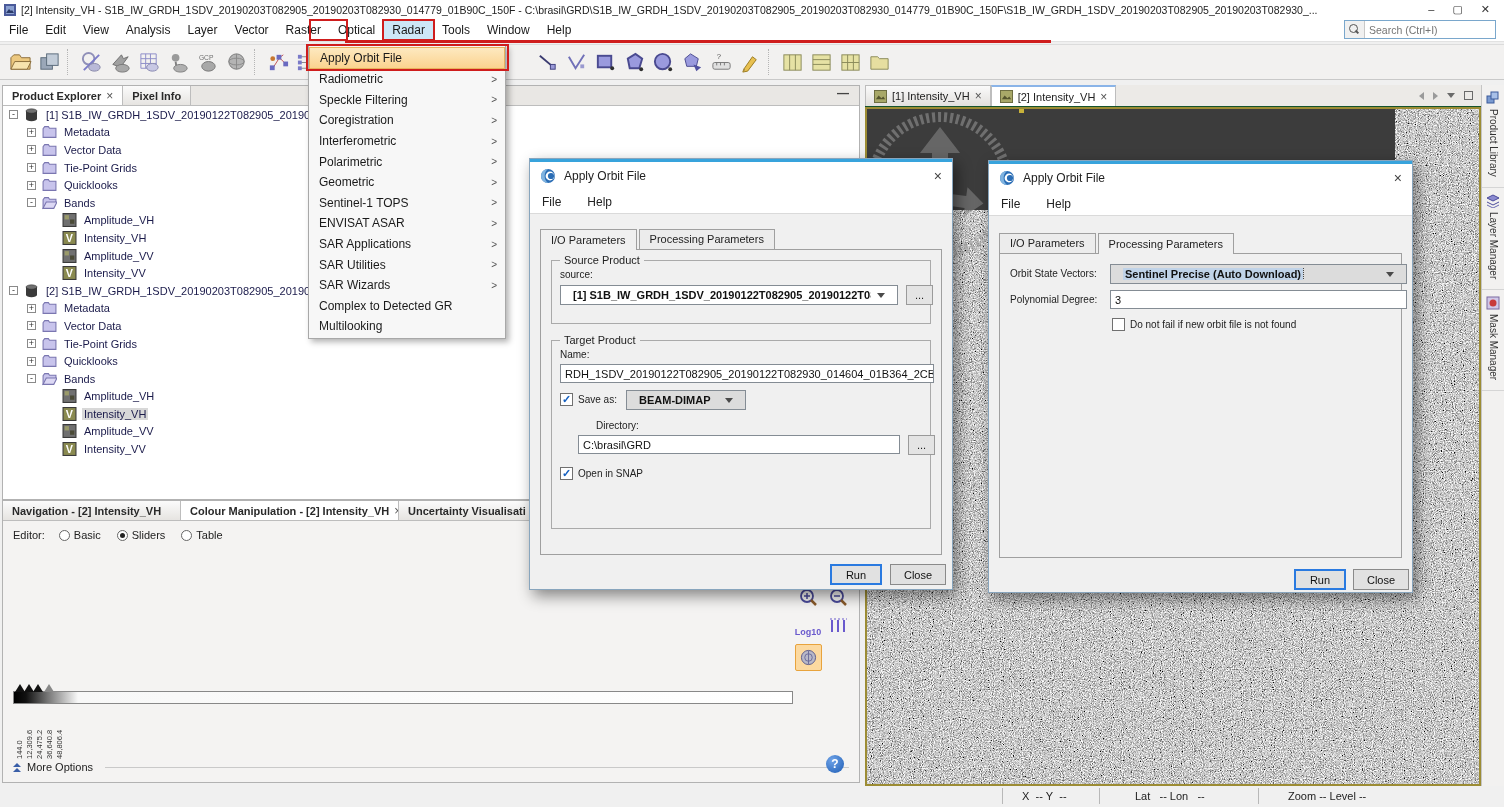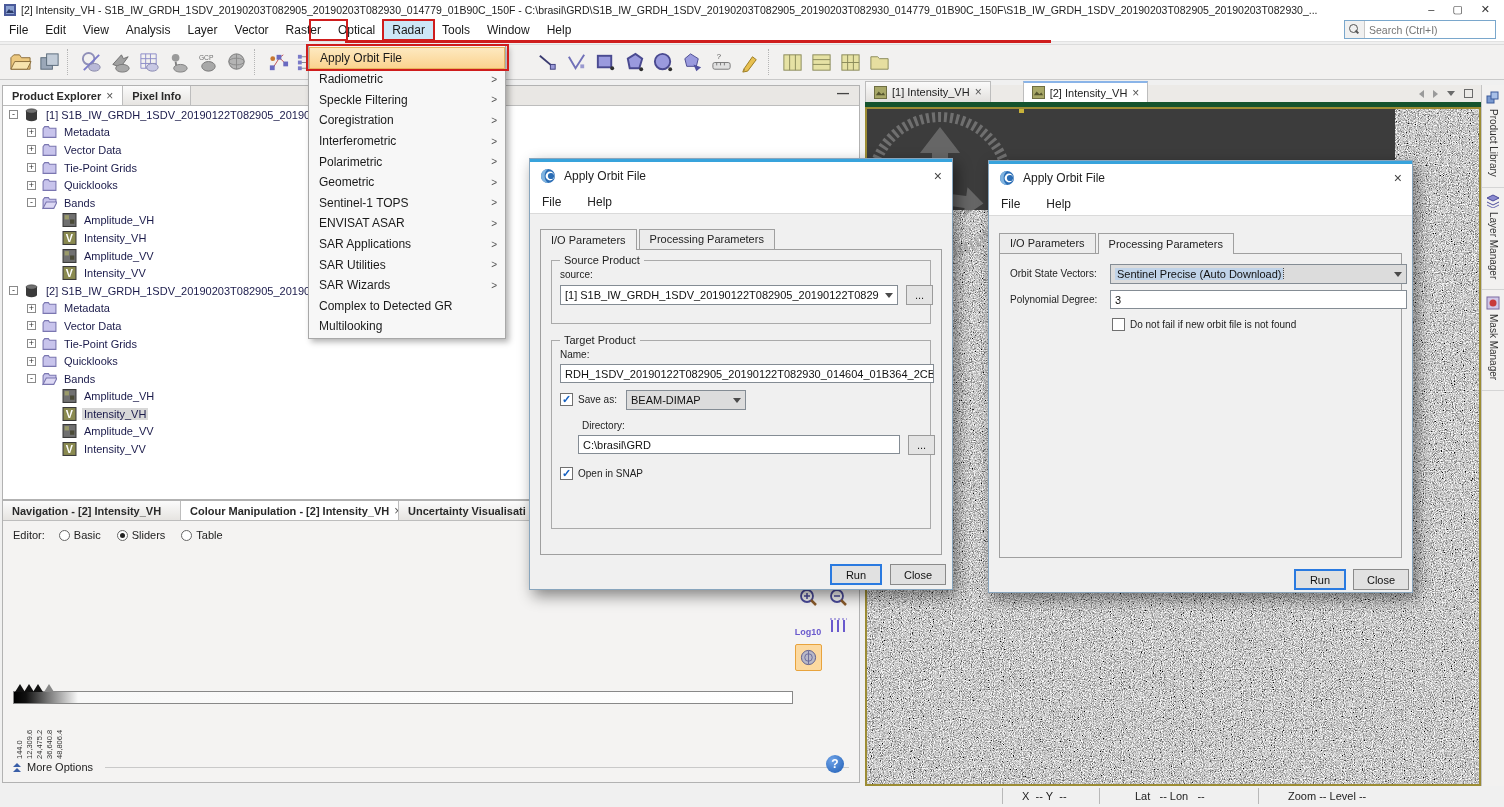--- a/index.html
+++ b/index.html
@@ -77,21 +77,21 @@
   .chev2 { display:inline-flex; flex-direction:column; gap:1px; }
   .chev2 i { width:0; height:0; border-left:4px solid transparent; border-right:4px solid transparent; border-bottom:4px solid #3a5fa8; }
   .more-line { flex:1; border-top:1px solid #c9c9c9; margin-left:6px; }
   .cm-icons { position:absolute; left:792px; top:32px; width:62px; }
   .cmi { display:inline-flex; width:26px; height:24px; align-items:center; justify-content:center; }
   .cmi svg { width:21px; height:21px; }
   .cm-palette { width:27px; height:27px; border:1.5px solid #e8a33d; background:#fcd9a0; display:inline-flex; align-items:center; justify-content:center; border-radius:2px; }
   .help-circle { position:absolute; left:823px; top:254px; width:18px; height:18px; border-radius:50%; background:radial-gradient(circle at 35% 30%, #6fa3e8, #1d5cb4); color:#fff; font-size:12px; font-weight:bold; display:flex; align-items:center; justify-content:center; }
 
   
-  .img-tabrow { display:flex; height:22px; background:#eceae7; border-bottom:5px solid #14532d; align-items:flex-end;gap:32px; }
+  .img-tabrow { display:flex; height:22px; background:#eceae7; border-bottom:1px solid #14532d; align-items:flex-end; }
   .img-tab { display:inline-flex; align-items:center; gap:5px; height:21px; padding:0 8px; font-size:11px; color:#222; background:linear-gradient(#fafafa,#e2e0dd); border:1px solid #bdbdbd; border-bottom:none; }
   .img-tab.active { background:#fff; border-top:2px solid #8ab4e8; }
   .img-tab svg { width:13px; height:13px; }
   .view-controls { margin-left:auto; display:flex; align-items:center; gap:9px; padding-right:8px; height:100%; }
   .vc-left, .vc-right, .vc-down { width:0; height:0; }
   .vc-left { border-top:4px solid transparent; border-bottom:4px solid transparent; border-right:5px solid #9a9a9a; }
   .vc-right { border-top:4px solid transparent; border-bottom:4px solid transparent; border-left:5px solid #9a9a9a; }
   .vc-down { border-left:4px solid transparent; border-right:4px solid transparent; border-top:5px solid #6a6a6a; }
   .vc-max { width:9px; height:9px; border:1.5px solid #6a6a6a; }
   .img-area { position:absolute; left:0; top:22px; right:0; bottom:0; border:2px solid #9c8c34; background:#3c3c3c; overflow:hidden; }
@@ -116,21 +116,21 @@
   .dlg-x { margin-left:auto; font-size:14px; color:#444; }
   .dlg-menubar { height:24px; background:#fff; border-bottom:1px solid #dadada; display:flex; align-items:center; gap:26px; padding:0 12px; font-size:12px; color:#222; }
   .dlg-tabs { position:absolute; left:10px; display:flex; }
   .dlg-tab { padding:3px 10px 4px; font-size:11px; color:#222; background:#ececec; border:1px solid #9f9f9f; border-bottom:none; margin-right:2px; }
   .dlg-tab.active { background:#f0f0f0; position:relative; top:0px; font-weight:normal; padding-top:4px; z-index:2; margin-bottom:-1px; }
   .dlg-content { position:absolute; left:10px; right:10px; border:1px solid #9f9f9f; background:#f0f0f0; }
   .group { position:absolute; left:10px; right:10px; border:1px solid #aaa; }
   .group-legend { position:absolute; top:-7px; left:8px; background:#f0f0f0; padding:0 4px; font-size:11px; color:#222; }
   .fld-label { position:absolute; font-size:10px; color:#222; }
   .tinput { position:absolute; height:19px; background:#fff; border:1px solid #848c94; font-size:11px; color:#111; display:flex; align-items:center; padding:0 4px; white-space:nowrap; overflow:hidden; }
-  .combo { position:absolute; height:20px; background:#fff; border:1px solid #848c94; font-size:11px; color:#111; display:flex; align-items:center; padding:0 4px; }
+  .combo { position:absolute; height:20px; background:#fff; border:1px solid #848c94; font-size:11px; color:#111; display:flex; align-items:center; padding:0 12px;font-weight:bold; }
   .combo .cval { flex:1; white-space:nowrap; overflow:hidden; }
   .combo .chev { width:0; height:0; border-left:4px solid transparent; border-right:4px solid transparent; border-top:5px solid #4a4a4a; margin-left:6px; }
   .combo.gray { background:#dcdcdc; }
   .sel-text { background:#c0d3e8; outline:1px dotted #444; padding:0 2px; }
   .browse { position:absolute; width:27px; height:20px; background:#e4e4e4; border:1px solid #9a9a9a; font-size:11px; color:#222; display:flex; align-items:center; justify-content:center; }
   .cbx { position:absolute; width:13px; height:13px; background:#fff; border:1px solid #707070; font-size:11px; font-weight:bold; color:#1560c0; display:flex; align-items:center; justify-content:center; line-height:11px; }
   .btn { position:absolute; height:21px; background:#e1e1e1; border:1px solid #8a8a8a; font-size:11px; color:#111; display:flex; align-items:center; justify-content:center; }
   .btn.primary { border:2px solid #2a7ae0; }
 </style>
 </head>
@@ -846,21 +846,21 @@
       <div class="group" style="top:90px;height:189px;">
         <span class="group-legend">Target Product</span>
         <span class="fld-label" style="left:8px;top:8px;">Name:</span>
         <div class="tinput" style="left:8px;top:23px;width:374px;">RDH_1SDV_20190122T082905_20190122T082930_014604_01B364_2CB1_Orb</div>
         <span class="cbx" style="left:8px;top:52px;">✓</span>
         <span class="fld-label" style="left:26px;top:53px;">Save as:</span>
         <div class="combo gray" style="left:74px;top:49px;width:120px;">
           <span class="cval">BEAM-DIMAP</span>
           <span class="chev"></span>
         </div>
-        <span class="fld-label" style="left:30px;top:79px;">Directory:</span>
+        <span class="fld-label" style="left:44px;top:79px;">Directory:</span>
         <div class="tinput" style="left:26px;top:94px;width:322px;">C:\brasil\GRD</div>
         <div class="browse" style="left:356px;top:94px;">...</div>
         <span class="cbx" style="left:8px;top:126px;">✓</span>
         <span class="fld-label" style="left:26px;top:127px;">Open in SNAP</span>
       </div>
     </div>
     <div class="btn primary" style="left:300px;top:405px;width:52px;">Run</div>
     <div class="btn" style="left:360px;top:405px;width:56px;">Close</div>
   </div>
 

